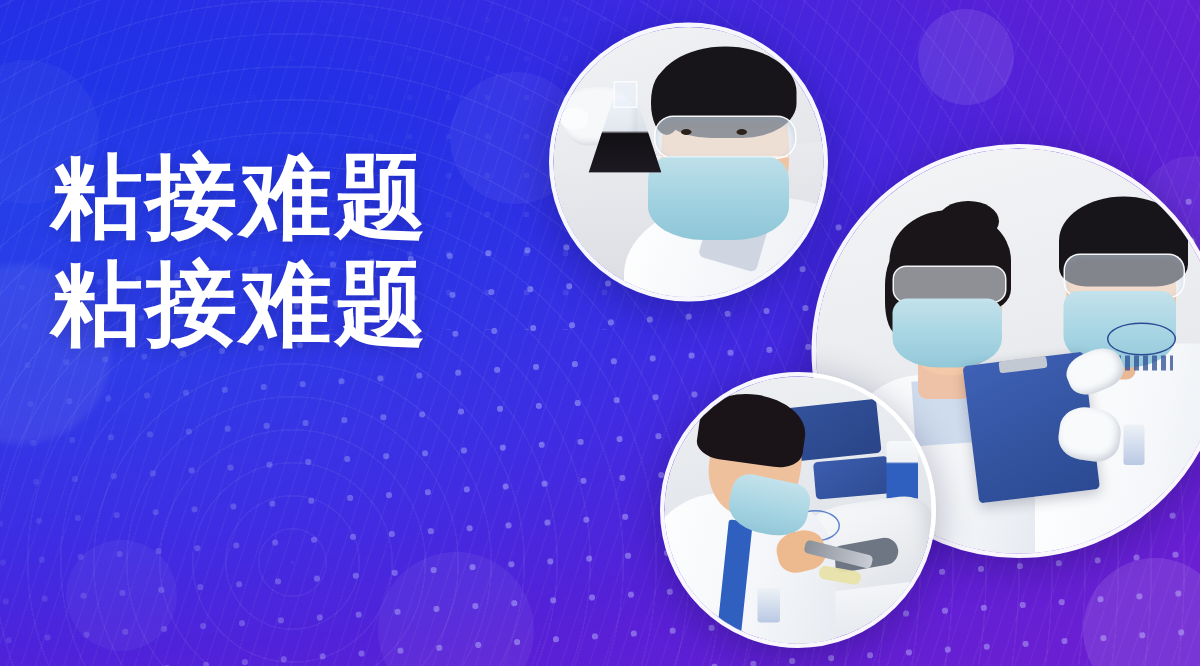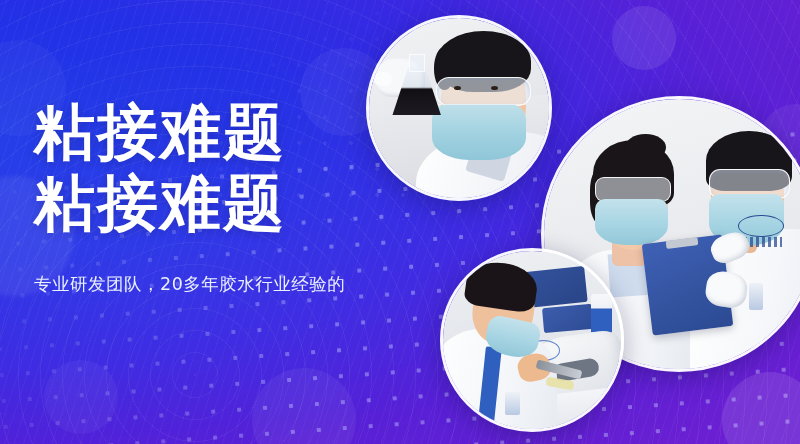--- a/index.html
+++ b/index.html
@@ -340,17 +340,16 @@
 
   <div class="copy">
     <div class="headline">粘接难题</div>
     <div class="headline">
       <span class="ul-wrap">
         <span class="ul-bar"></span>
         <span>粘接难题</span>
       </span>
     </div>
     <div class="sub">
-      <div>专业研发团队，20多年胶水行业经验的</div>
     </div>
   </div>
 
 </div>
 
 </body></html>

